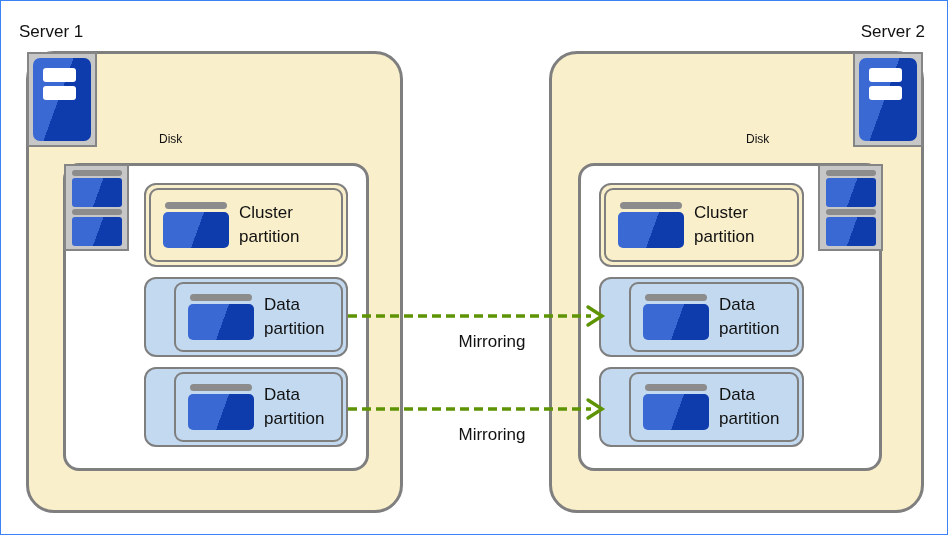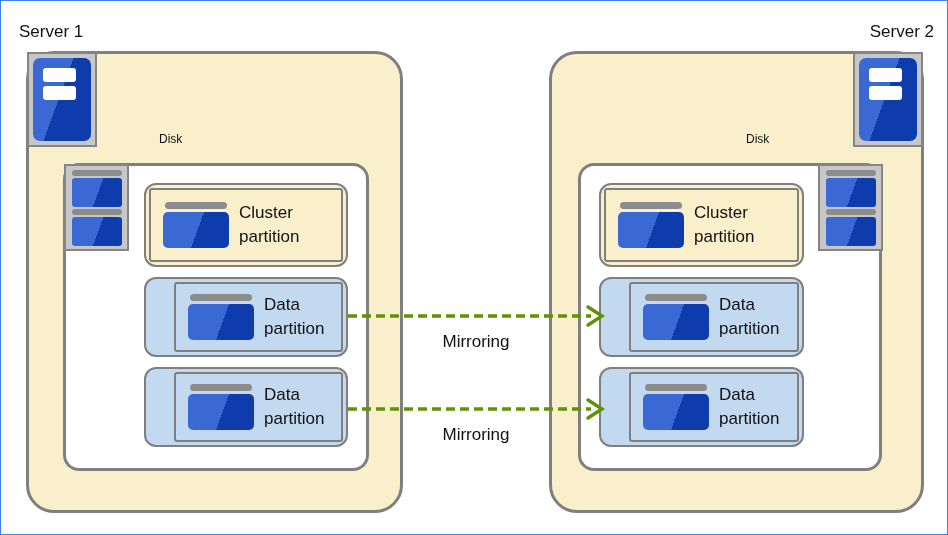--- a/index.html
+++ b/index.html
@@ -40,33 +40,33 @@
   .du-bar{width:50px;height:6px;background:var(--icon_bar_gray);border-radius:3px;}
   .du-disk{width:50px;height:29px;border-radius:3px;
     background:linear-gradient(110deg, var(--icon_blue_light) 52%, var(--icon_blue_dark) 52%);}
   
   .partition{
     border:2px solid var(--border_gray);border-radius:12px;padding:3px;box-sizing:border-box;
   }
   .partition.cluster{background:var(--server_fill);}
   .partition.data{background:var(--partition_data_fill);padding-left:28px;}
   .p-inner{
-    height:100%;border:2px solid var(--border_gray);border-radius:3px;box-sizing:border-box;
+    height:100%;border:2px solid var(--border_gray);border-radius:9px;box-sizing:border-box;
     display:flex;align-items:center;padding-left:12px;
   }
   .p-icon{display:flex;flex-direction:column;align-items:center;width:66px;flex:0 0 auto;}
   .p-bar{width:62px;height:7px;background:var(--icon_bar_gray);border-radius:3.5px;margin-bottom:3px;}
   .p-disk{width:66px;height:36px;border-radius:5px;
     background:linear-gradient(110deg, var(--icon_blue_light) 52%, var(--icon_blue_dark) 52%);}
   .p-label{margin-left:10px;width:86px;font-size:17px;line-height:24px;color:var(--text);}
   
   .arrow{position:absolute;overflow:visible;}
   .arrow line{stroke:var(--arrow_green);stroke-width:3.6;stroke-dasharray:9 5;}
   .arrow polyline{stroke:var(--arrow_green);stroke-width:3.4;fill:none;stroke-linecap:round;}
-  .mirror-label{width:256px;text-align:center;font-size:17px;color:var(--text);}
+  .mirror-label{width:256px;text-align:center;font-size:17px;color:var(--text);margin-left:16px;}
 </style>
 </head>
 <body>
 
 <div class="page">
 
   <div class="abs server-label" style="left:18px;top:21px;">Server 1</div>
   <div class="abs server-box" style="left:25px;top:50px;width:377px;height:462px;"></div>
   <div class="abs disk-label" style="left:158px;top:131px;">Disk</div>
   <div class="abs disk-box" style="left:62px;top:162px;width:306px;height:308px;"></div>
@@ -106,21 +106,21 @@
   <div class="abs partition data" style="left:143px;top:366px;width:204px;height:80px;">
     <div class="p-inner">
       <div class="p-icon">
         <div class="p-bar"></div>
           <div class="p-disk"></div>
       </div>
       <div class="p-label">Data partition</div>
     </div>
   </div>
 
-  <div class="abs server-label" style="right:13px;top:21px;text-align:right;">Server 2</div>
+  <div class="abs server-label" style="right:22px;top:21px;text-align:right;">Server 2</div>
   <div class="abs server-box" style="left:548px;top:50px;width:375px;height:462px;"></div>
   <div class="abs disk-label" style="left:745px;top:131px;">Disk</div>
   <div class="abs disk-box" style="left:577px;top:162px;width:304px;height:308px;"></div>
 
   <div class="abs server-icon" style="left:852px;top:51px;">
     <div class="tower">
       <div class="slot s1"></div>
       <div class="slot s2"></div>
     </div>
   </div>

